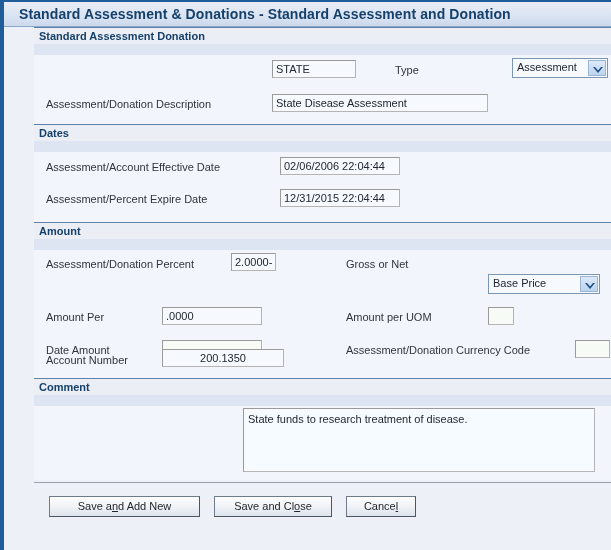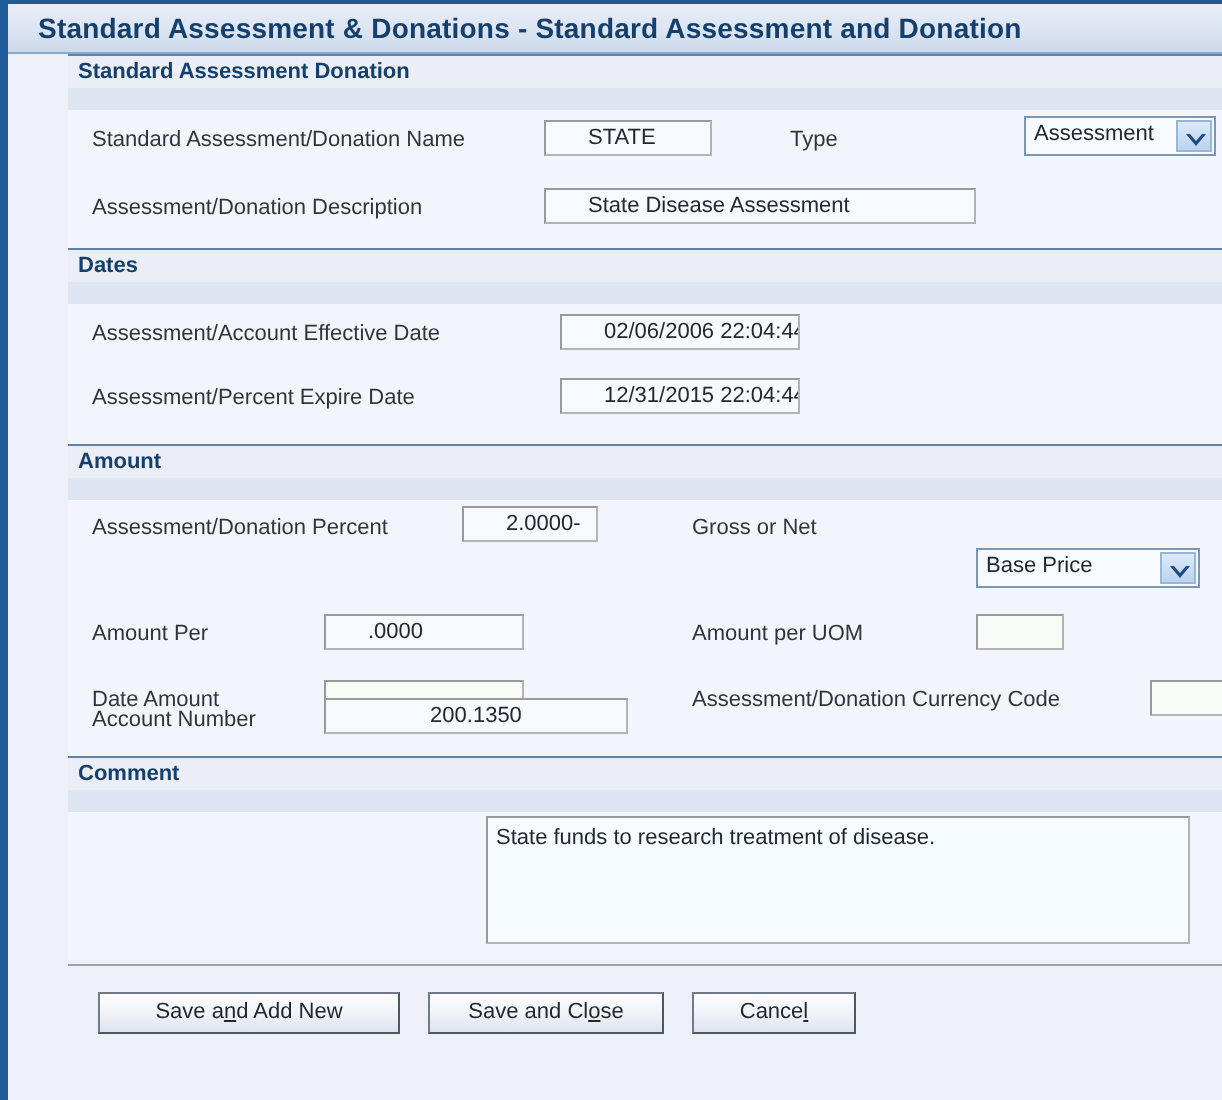--- a/index.html
+++ b/index.html
@@ -106,21 +106,21 @@
     box-sizing: border-box;
     background: #f6f9fd;
     border: 1px solid #b4b4b4;
     border-top-color: #9a9a9a;
     border-left-color: #9a9a9a;
     font-family: "Liberation Sans", sans-serif;
     font-size: 11px;
     color: #222831;
     line-height: 16px;
     height: 18px;
-    padding: 0 21px;
+    padding: 0 3px;
     overflow: hidden;
     white-space: nowrap;
   }
   .fin.right { text-align: right; }
   .fin.center { text-align: center; }
   .fin.empty { background: #f6fbf6; }
 
   
   .fsel {
     position: absolute;
@@ -203,21 +203,20 @@
   </div>
 
   <div class="canvas">
 
     <div class="section-head" style="top:0px;">
       <div class="label">Standard Assessment Donation</div>
     </div>
     <div class="section-sub" style="top:17px;"></div>
     <div class="section-body" style="top:28px; height:69px;"></div>
 
-    <div class="flabel" style="left:22px; top:37px;">Standard Assessment/Donation Name</div>
     <div class="fin" style="left:248px; top:33px; width:84px;" title="Standard Assessment/Donation Name">STATE</div>
 
     <div class="flabel" style="left:371px; top:37px;">Type</div>
     <div class="fsel" style="left:488px; top:31px; width:96px;">
       <div class="sel-text">Assessment</div>
       <div class="sel-arrow">
         <svg width="12" height="10" viewBox="0 0 12 10" aria-hidden="true">
           <path d="M1 2 L6 8 L11 2 L9 2 L6 5.5 L3 2 Z" fill="#1c4f80"></path>
         </svg>
       </div>
@@ -238,21 +237,21 @@
     <div class="flabel" style="left:22px; top:166px;">Assessment/Percent Expire Date</div>
     <div class="fin" style="left:256px; top:162px; width:120px;" title="Assessment/Donation Expire Date">12/31/2015 22:04:44</div>
 
     <div class="section-head" style="top:195px;">
       <div class="label">Amount</div>
     </div>
     <div class="section-sub" style="top:212px;"></div>
     <div class="section-body" style="top:223px; height:128px;"></div>
 
     <div class="flabel" style="left:22px; top:231px;">Assessment/Donation Percent</div>
-    <div class="fin right" style="left:207px; top:226px; width:68px;" title="Assessment/Donation Percent">2.0000-</div>
+    <div class="fin right" style="left:207px; top:226px; width:45px;" title="Assessment/Donation Percent">2.0000-</div>
 
     <div class="flabel" style="left:322px; top:231px;">Gross or Net</div>
     <div class="fsel" style="left:464px; top:247px; width:112px; top:247px;">
       <div class="sel-text">Base Price</div>
       <div class="sel-arrow">
         <svg width="12" height="10" viewBox="0 0 12 10" aria-hidden="true">
           <path d="M1 2 L6 8 L11 2 L9 2 L6 5.5 L3 2 Z" fill="#1c4f80"></path>
         </svg>
       </div>
     </div>
@@ -263,32 +262,32 @@
     <div class="flabel" style="left:322px; top:284px;">Amount per UOM</div>
     <div class="fin empty" style="left:464px; top:280px; width:26px;" title="Amount per UOM"></div>
 
     <div class="flabel" style="left:22px; top:317px;">Date Amount</div>
     <div class="fin empty" style="left:138px; top:313px; width:100px;" title="Flat Amount"></div>
 
     <div class="flabel" style="left:322px; top:317px;">Assessment/Donation Currency Code</div>
     <div class="fin empty" style="left:551px; top:313px; width:35px;" title="Assessment/Donation Currency Code"></div>
 
     <div class="flabel" style="left:22px; top:328px; top:327px;">Account Number</div>
-    <div class="fin center" style="left:138px; top:322px; width:152px; top:322px;" title="Account Number">200.1350</div>
+    <div class="fin center" style="left:138px; top:322px; width:122px; top:322px;" title="Account Number">200.1350</div>
 
     <div class="section-head" style="top:351px;">
       <div class="label">Comment</div>
     </div>
     <div class="section-sub" style="top:368px;"></div>
     <div class="section-body" style="top:379px; height:74px;"></div>
 
     <div class="fta" style="left:219px; top:381px; width:352px; height:64px;" title="Assessment/Donation Comment">State funds to research treatment of disease.</div>
 
     <div class="btnrow-sep" style="top:455px;"></div>
 
     <button class="btn" style="left:25px; top:469px; width:151px;" title="Save and Add New"><span>Save a</span><u>n</u><span>d Add New</span></button>
 
     <button class="btn" style="left:190px; top:469px; width:118px;" title="Save and Close"><span>Save and Cl</span><u>o</u><span>se</span></button>
 
-    <button class="btn" style="left:322px; top:469px; width:82px;" title="Cancel"><span>Cance</span><u>l</u><span></span></button>
+    <button class="btn" style="left:322px; top:469px; width:70px;" title="Cancel"><span>Cance</span><u>l</u><span></span></button>
 
   </div>
 </div>
 
 </body></html>

